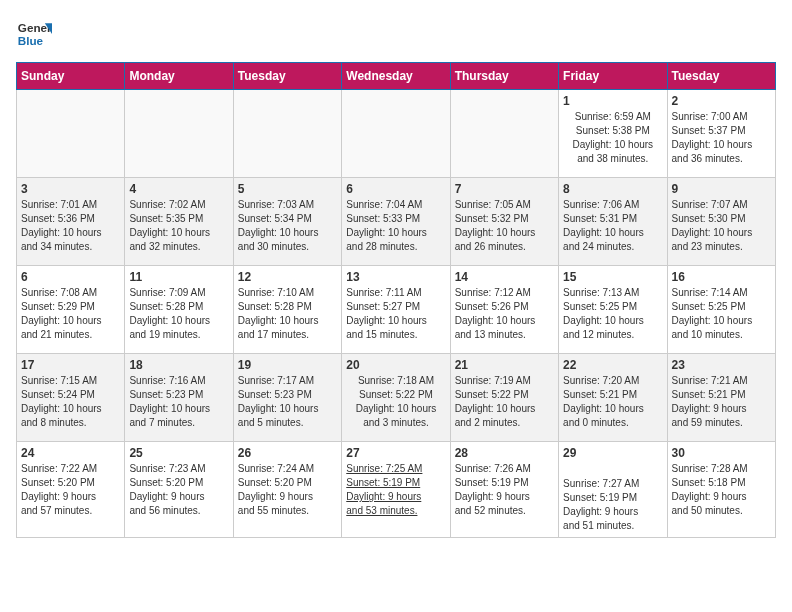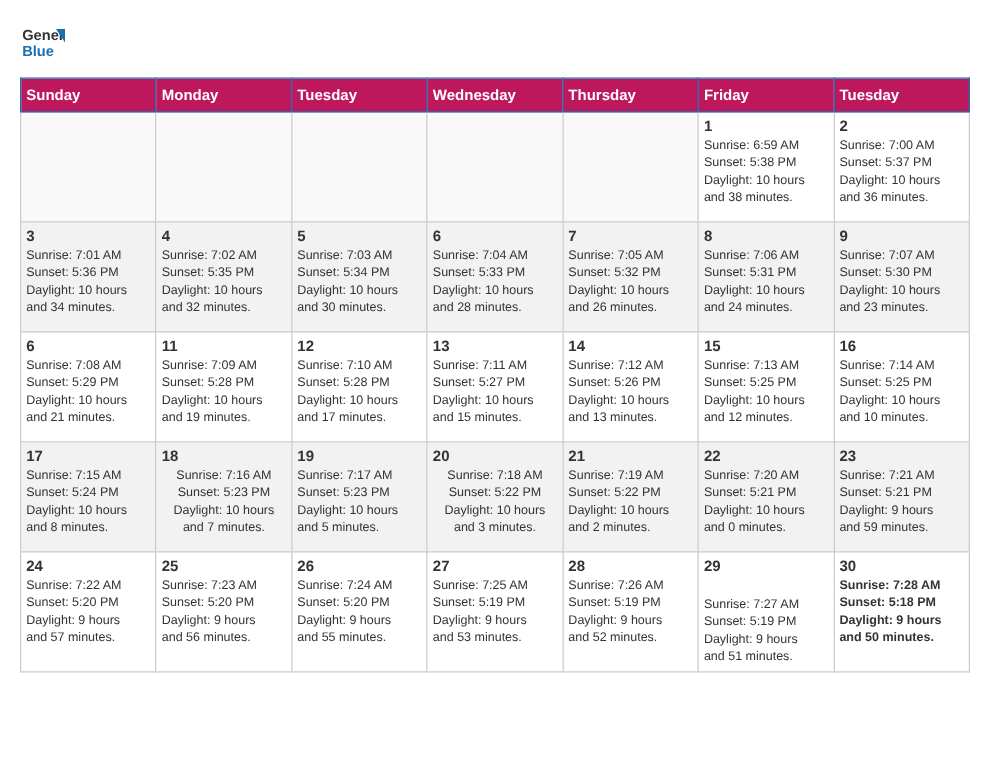--- a/index.html
+++ b/index.html
@@ -108,21 +108,21 @@
   </thead>
   <tbody id="calendar-body">
   <tr>
         <td class="empty"></td>
         <td class="empty"></td>
         <td class="empty"></td>
         <td class="empty"></td>
         <td class="empty"></td>
         <td>
           <span class="day-num">1</span>
-          <div class="day-info" style="white-space: pre-line;">Sunrise: 6:59 AM
+          <div class="day-info" style="white-space: pre-line; text-align: center;">Sunrise: 6:59 AM
 Sunset: 5:38 PM
 Daylight: 10 hours
 and 38 minutes.</div>
         </td>
         <td>
           <span class="day-num">2</span>
           <div class="day-info" style="white-space: pre-line;">Sunrise: 7:00 AM
 Sunset: 5:37 PM
 Daylight: 10 hours
 and 36 minutes.</div>
@@ -233,21 +233,21 @@
       <tr>
         <td class="alt-row">
           <span class="day-num">17</span>
           <div class="day-info" style="white-space: pre-line;">Sunrise: 7:15 AM
 Sunset: 5:24 PM
 Daylight: 10 hours
 and 8 minutes.</div>
         </td>
         <td class="alt-row">
           <span class="day-num">18</span>
-          <div class="day-info" style="white-space: pre-line; text-align: center;">Sunrise: 7:16 AM
+          <div class="day-info" style="white-space: pre-line;">Sunrise: 7:16 AM
 Sunset: 5:23 PM
 Daylight: 10 hours
 and 7 minutes.</div>
         </td>
         <td class="alt-row">
           <span class="day-num">19</span>
           <div class="day-info" style="white-space: pre-line;">Sunrise: 7:17 AM
 Sunset: 5:23 PM
 Daylight: 10 hours
 and 5 minutes.</div>
@@ -298,41 +298,41 @@
         </td>
         <td>
           <span class="day-num">26</span>
           <div class="day-info" style="white-space: pre-line;">Sunrise: 7:24 AM
 Sunset: 5:20 PM
 Daylight: 9 hours
 and 55 minutes.</div>
         </td>
         <td>
           <span class="day-num">27</span>
-          <div class="day-info" style="white-space: pre-line;">Sunrise: 7:25 AM
+          <div class="day-info" style="white-space: pre-line; text-decoration: underline;">Sunrise: 7:25 AM
 Sunset: 5:19 PM
 Daylight: 9 hours
 and 53 minutes.</div>
         </td>
         <td>
           <span class="day-num">28</span>
           <div class="day-info" style="white-space: pre-line;">Sunrise: 7:26 AM
 Sunset: 5:19 PM
 Daylight: 9 hours
 and 52 minutes.</div>
         </td>
         <td>
           <span class="day-num">29</span>
           <div class="day-info" style="white-space: pre-line; margin-top: 17px;">Sunrise: 7:27 AM
 Sunset: 5:19 PM
 Daylight: 9 hours
 and 51 minutes.</div>
         </td>
         <td>
           <span class="day-num">30</span>
-          <div class="day-info" style="white-space: pre-line; font-weight: bold;">Sunrise: 7:28 AM
+          <div class="day-info" style="white-space: pre-line;">Sunrise: 7:28 AM
 Sunset: 5:18 PM
 Daylight: 9 hours
 and 50 minutes.</div>
         </td>
       </tr>
     </tbody>
 </table>
 
 </body></html>

